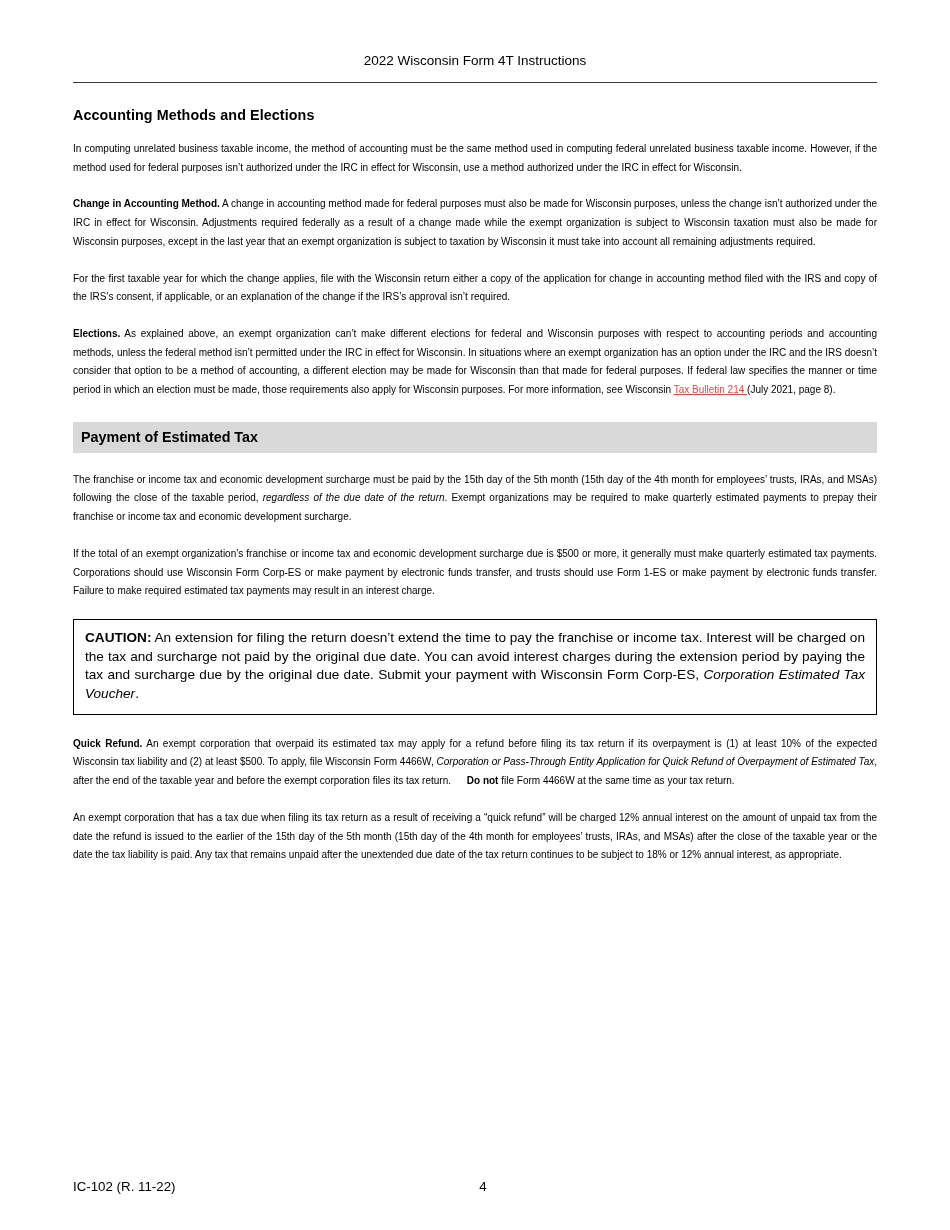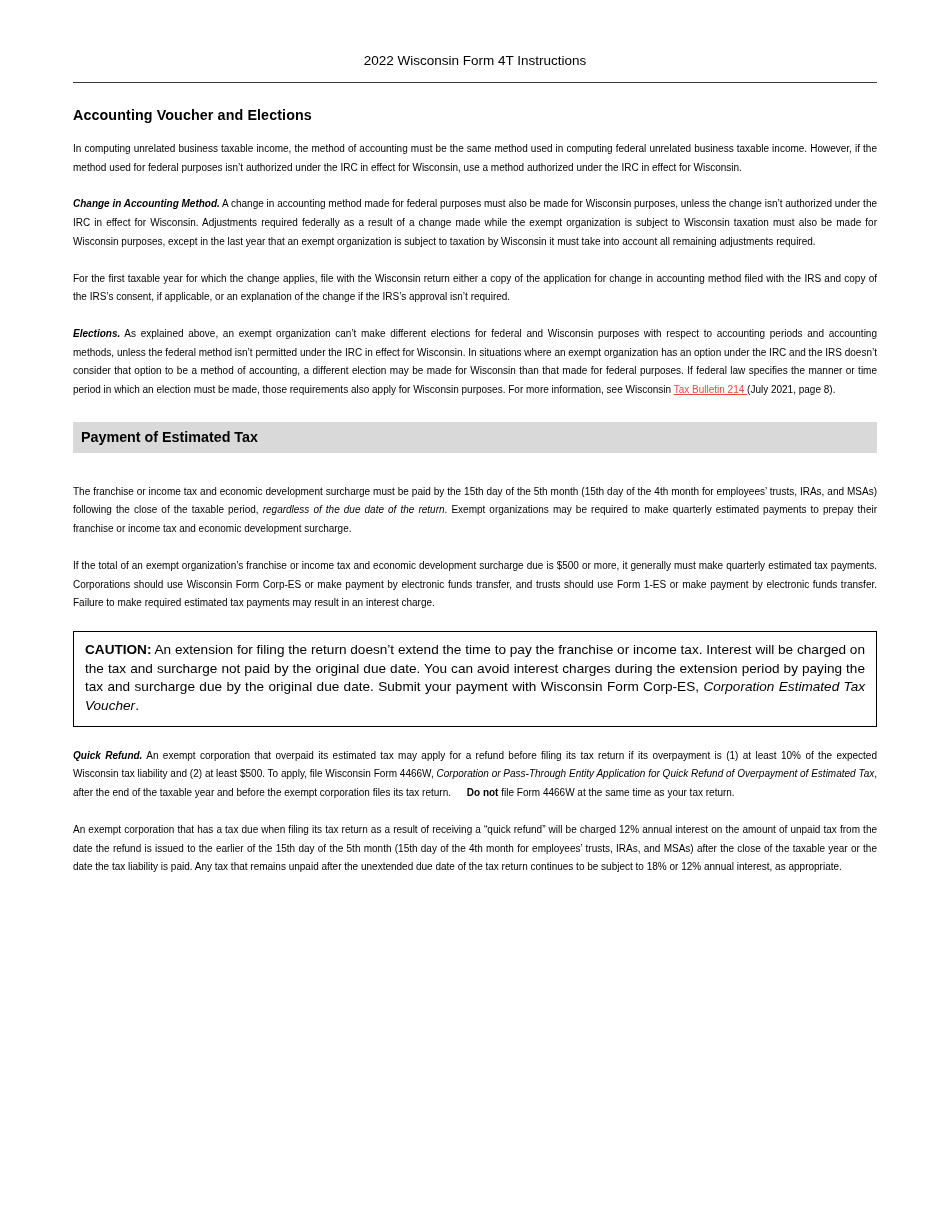--- a/index.html
+++ b/index.html
@@ -60,21 +60,20 @@
     margin: 0 0 18px 0;
     text-align: justify;
     text-justify: inter-word;
     hyphens: manual;
   }
   p.body-text.last {
     margin-bottom: 0;
   }
   .lead {
     font-weight: bold;
-    font-style: italic;
   }
   .lead-plain {
     font-weight: bold;
     padding-left: 13px;
   }
   em.it {
     font-style: italic;
   }
   a.doclink {
     color: #ef4444;
@@ -82,21 +81,21 @@
   }
   
   .band-heading {
     background: #d9d9d9;
     width: 804px;
     box-sizing: border-box;
     padding: 6px 8px 7px 8px;
     font-size: 14.3px;
     font-weight: bold;
     line-height: 18px;
-    margin: 22px 0 30px 0;
+    margin: 22px 0 18px 0;
   }
   
   .caution-box {
     border: 1.2px solid #000000;
     box-sizing: border-box;
     width: 804px;
     padding: 9px 11px 10px 11px;
     margin: 2px 6px 20px 0;
   }
   .caution-box p {
@@ -135,21 +134,21 @@
 <body>
 
 <div class="page">
 
   <div class="running-header">2022 Wisconsin Form 4T Instructions</div>
 
   <div class="header-rule"></div>
 
   <div class="content">
 
-    <h2 class="section-title">Accounting Voucher and Elections</h2>
+    <h2 class="section-title">Accounting Methods and Elections</h2>
 
     <p class="body-text">In computing unrelated business taxable income, the method of accounting must be the same method used in computing federal unrelated business taxable income. However, if the method used for federal purposes isn’t authorized under the IRC in effect for Wisconsin, use a method authorized under the IRC in effect for Wisconsin.</p>
 
     <p class="body-text"><span class="lead">Change in Accounting Method.</span><span> A change in accounting method made for federal purposes must also be made for Wisconsin purposes, unless the change isn’t authorized under the IRC in effect for Wisconsin. Adjustments required federally as a result of a change made while the exempt organization is subject to Wisconsin taxation must also be made for Wisconsin purposes, except in the last year that an exempt organization is subject to taxation by Wisconsin it must take into account all remaining adjustments required.</span></p>
 
     <p class="body-text">For the first taxable year for which the change applies, file with the Wisconsin return either a copy of the application for change in accounting method filed with the IRS and copy of the IRS’s consent, if applicable, or an explanation of the change if the IRS’s approval isn’t required.</p>
 
     <p class="body-text"><span class="lead">Elections.</span><span> As explained above, an exempt organization can’t make different elections for federal and Wisconsin purposes with respect to accounting periods and accounting methods, unless the federal method isn’t permitted under the IRC in effect for Wisconsin. In situations where an exempt organization has an option under the IRC and the IRS doesn’t consider that option to be a method of accounting, a different election may be made for Wisconsin than that made for federal purposes. If federal law specifies the manner or time period in which an election must be made, those requirements also apply for Wisconsin purposes. For more information, see Wisconsin </span><a class="doclink" href="#">Tax Bulletin 214 </a><span>(July 2021, page 8).</span></p>
 
 
@@ -162,14 +161,18 @@
     <div class="caution-box">
       <p><span class="caution-label">CAUTION:</span><span> An extension for filing the return doesn’t extend the time to pay the franchise or income tax. Interest will be charged on the tax and surcharge not paid by the original due date. You can avoid interest charges during the extension period by paying the tax and surcharge due by the original due date. Submit your payment with Wisconsin Form Corp-ES, </span><em class="it">Corporation Estimated Tax Voucher</em><span>.</span></p>
     </div>
 
     <p class="body-text"><span class="lead">Quick Refund.</span><span> An exempt corporation that overpaid its estimated tax may apply for a refund before filing its tax return if its overpayment is (1) at least 10% of the expected Wisconsin tax liability and (2) at least $500. To apply, file Wisconsin Form 4466W, </span><em class="it">Corporation or Pass-Through Entity Application for Quick Refund of Overpayment of Estimated Tax</em><span>, after the end of the taxable year and before the exempt corporation files its tax return. </span><span class="lead-plain">Do not</span><span> file Form 4466W at the same time as your tax return.</span></p>
 
     <p class="body-text last">An exempt corporation that has a tax due when filing its tax return as a result of receiving a “quick refund” will be charged 12% annual interest on the amount of unpaid tax from the date the refund is issued to the earlier of the 15th day of the 5th month (15th day of the 4th month for employees’ trusts, IRAs, and MSAs) after the close of the taxable year or the date the tax liability is paid. Any tax that remains unpaid after the unextended due date of the tax return continues to be subject to 18% or 12% annual interest, as appropriate.</p>
 
   </div>
 
+  <div class="footer">
+    <span class="footer-left">IC-102 (R. 11-22)</span>
+    <span class="footer-page">4</span>
+  </div>
 
 </div>
 
 </body></html>

